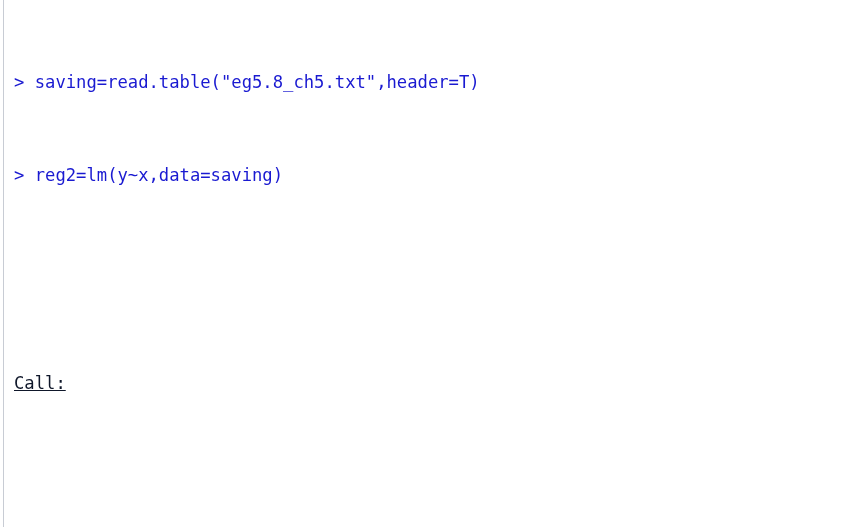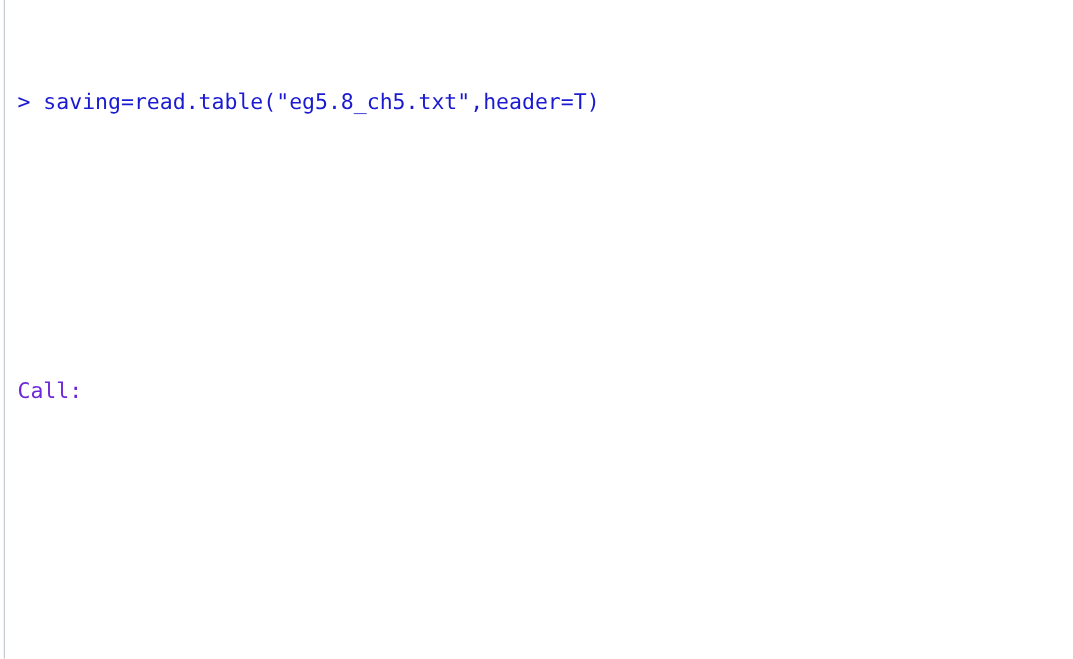--- a/index.html
+++ b/index.html
@@ -43,37 +43,39 @@
   }
   .line {
     white-space: pre;
     height: 23.1px;
     font-family: "DejaVu Sans Mono", "Liberation Mono", monospace;
   }
   .cmd {
     color: #1a1ad1;
   }
   .out {
-    color: #6d28d9;
+    color: #0f172a;
+    text-decoration: underline;
   }
   .blank {
     color: transparent;
   }
 </style>
 </head>
 <body>
 
 <div class="console">
 
   <div class="gutter-rule"></div>
 
   <div class="lines">
 
     <div class="line cmd">&gt; saving=read.table("eg5.8_ch5.txt",header=T)</div>
 
+    <div class="line cmd">&gt; reg2=lm(y~x,data=saving)</div>
 
 
     <div class="line blank"></div>
 
     <div class="line out">Call:</div>
 
     
 
     
 

